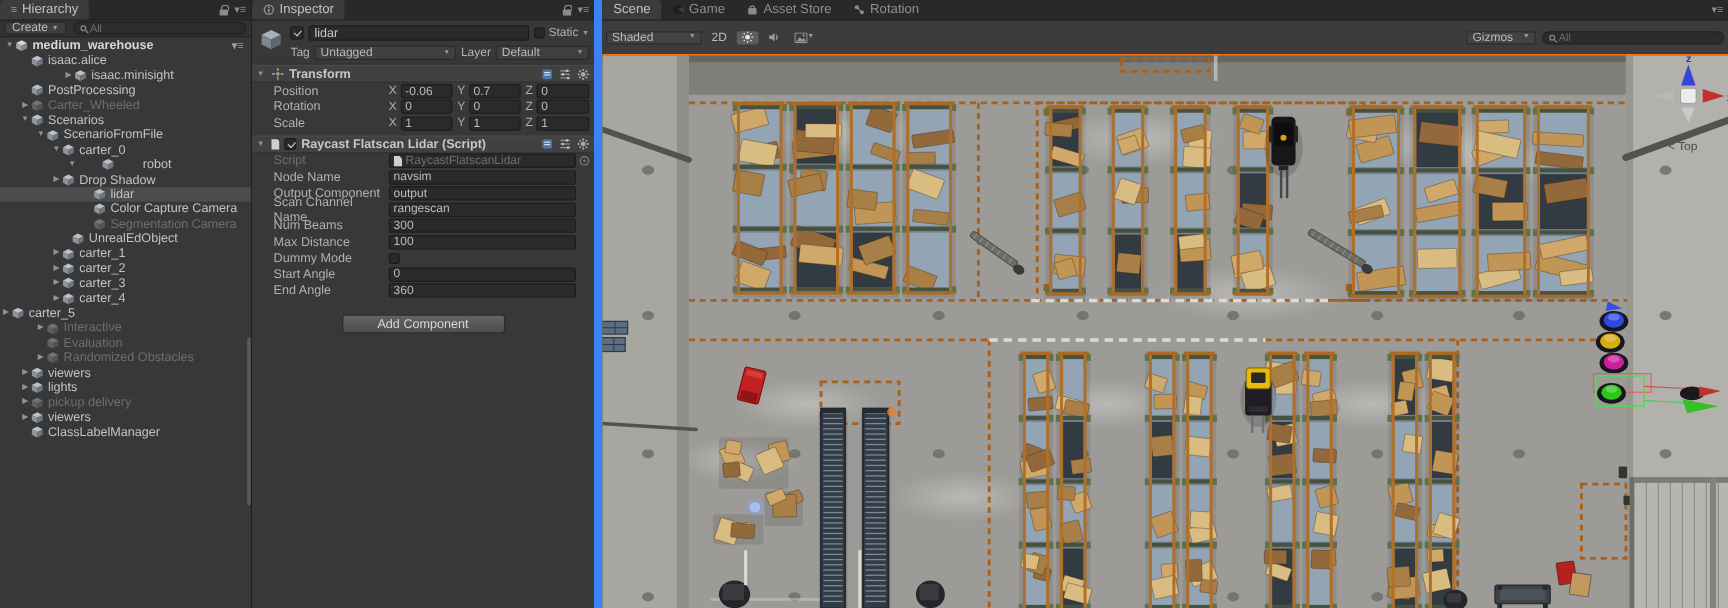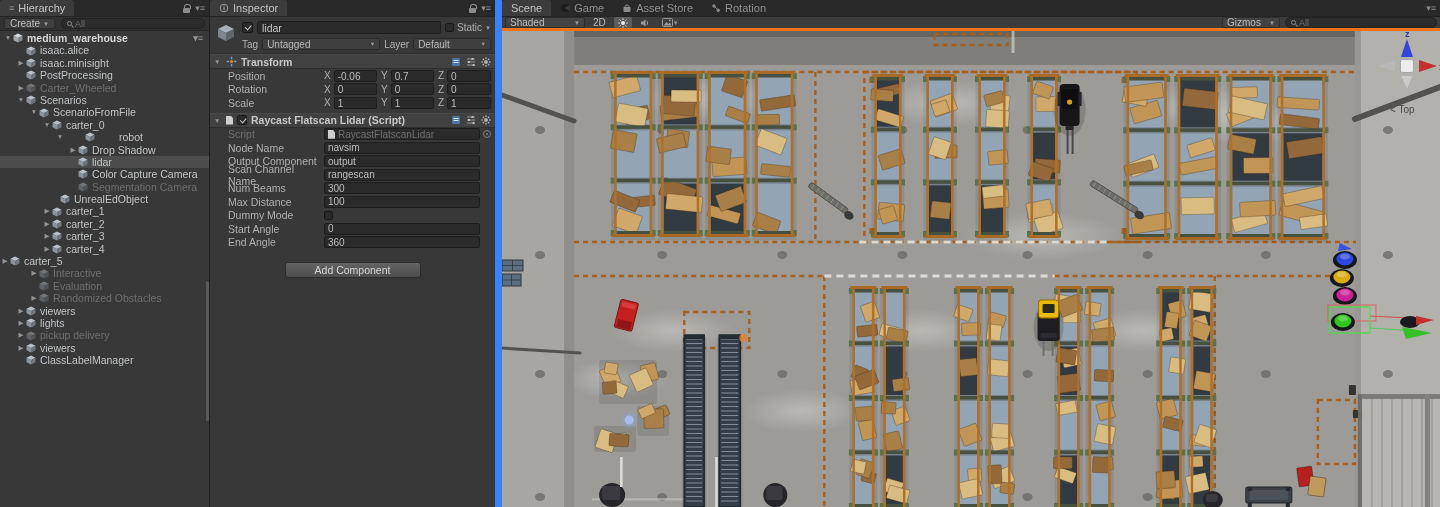--- a/index.html
+++ b/index.html
@@ -85,21 +85,21 @@
   .pageicon { width:7px; height:9px; background:#cfcfcf; position:relative; flex:none;
     clip-path:polygon(0 0,70% 0,100% 30%,100% 100%,0 100%); }
   .targeticon { width:8px; height:8px; border:1px solid #7e7e7e; border-radius:50%; position:relative; flex:none; margin-left:3px;}
   .targeticon:after{ content:""; position:absolute; left:2px; top:2px; width:2px; height:2px; background:#7e7e7e; border-radius:50%;}
   .addcomp-wrap { display:flex; justify-content:center; padding-top:13px; }
   .addcomp { width:136px; height:16px; background:linear-gradient(#636363,#4e4e4e); border:1px solid #2c2c2c;
     border-radius:3px; color:#d6d6d6; font-size:10.5px; text-align:center; line-height:15px; }
 
   
   #scene-panel { flex:1; }
-  .scene-toolbar { height:14px; background:#3c3c3c; border-bottom:3px solid #f97316;
+  .scene-toolbar { height:29px; background:#3c3c3c; border-bottom:1px solid #f97316;
     display:flex; align-items:center; padding:0 3px; gap:4px; font-size:10px; flex:none; }
   .stb-dd { background:#434343; border:1px solid #2d2d2d; border-radius:2px; height:11px;
     display:flex; align-items:center; justify-content:space-between; padding:0 4px; color:#bcbcbc; }
   .stb-btn { height:11px; padding:0 4px; display:flex; align-items:center; color:#bcbcbc; border-radius:2px;}
   .stb-btn.active { background:#5d5d5d; }
   .stb-right { margin-left:auto; display:flex; align-items:center; gap:5px; }
   .scene-viewport { flex:1; position:relative; overflow:hidden; background:#9c9b97; }
   .scene-viewport svg { position:absolute; inset:0; display:block; }
 </style>
 </head>
@@ -146,21 +146,21 @@
           <span class="arr"></span>
           <span class="cubeicon">
             <svg width="10" height="10" viewBox="0 0 10 10">
               <polygon points="5,0.5 9.5,2.8 5,5.1 0.5,2.8" fill="#b9c0c7"></polygon>
               <polygon points="0.5,2.8 5,5.1 5,9.5 0.5,7.2" fill="#8d949c"></polygon>
               <polygon points="9.5,2.8 5,5.1 5,9.5 9.5,7.2" fill="#6f767e"></polygon>
             </svg>
           </span>
           <span class="tlabel">isaac.alice</span>
         </div>
-        <div class="trow" style="padding-left: 16px;">
+        <div class="trow" style="padding-left: 16px; margin-left: 36px;">
           <span class="arr">▶</span>
           <span class="cubeicon">
             <svg width="10" height="10" viewBox="0 0 10 10">
               <polygon points="5,0.5 9.5,2.8 5,5.1 0.5,2.8" fill="#b9c0c7"></polygon>
               <polygon points="0.5,2.8 5,5.1 5,9.5 0.5,7.2" fill="#8d949c"></polygon>
               <polygon points="9.5,2.8 5,5.1 5,9.5 9.5,7.2" fill="#6f767e"></polygon>
             </svg>
           </span>
           <span class="tlabel">isaac.minisight</span>
         </div>
@@ -223,21 +223,21 @@
           <span class="arr">▼</span>
           <span class="cubeicon">
             <svg width="10" height="10" viewBox="0 0 10 10">
               <polygon points="5,0.5 9.5,2.8 5,5.1 0.5,2.8" fill="#b9c0c7"></polygon>
               <polygon points="0.5,2.8 5,5.1 5,9.5 0.5,7.2" fill="#8d949c"></polygon>
               <polygon points="9.5,2.8 5,5.1 5,9.5 9.5,7.2" fill="#6f767e"></polygon>
             </svg>
           </span>
           <span class="tlabel">robot</span>
         </div>
-        <div class="trow" style="padding-left: 68px;">
+        <div class="trow" style="padding-left: 42px;">
           <span class="arr">▶</span>
           <span class="cubeicon">
             <svg width="10" height="10" viewBox="0 0 10 10">
               <polygon points="5,0.5 9.5,2.8 5,5.1 0.5,2.8" fill="#b9c0c7"></polygon>
               <polygon points="0.5,2.8 5,5.1 5,9.5 0.5,7.2" fill="#8d949c"></polygon>
               <polygon points="9.5,2.8 5,5.1 5,9.5 9.5,7.2" fill="#6f767e"></polygon>
             </svg>
           </span>
           <span class="tlabel">Drop Shadow</span>
         </div>

